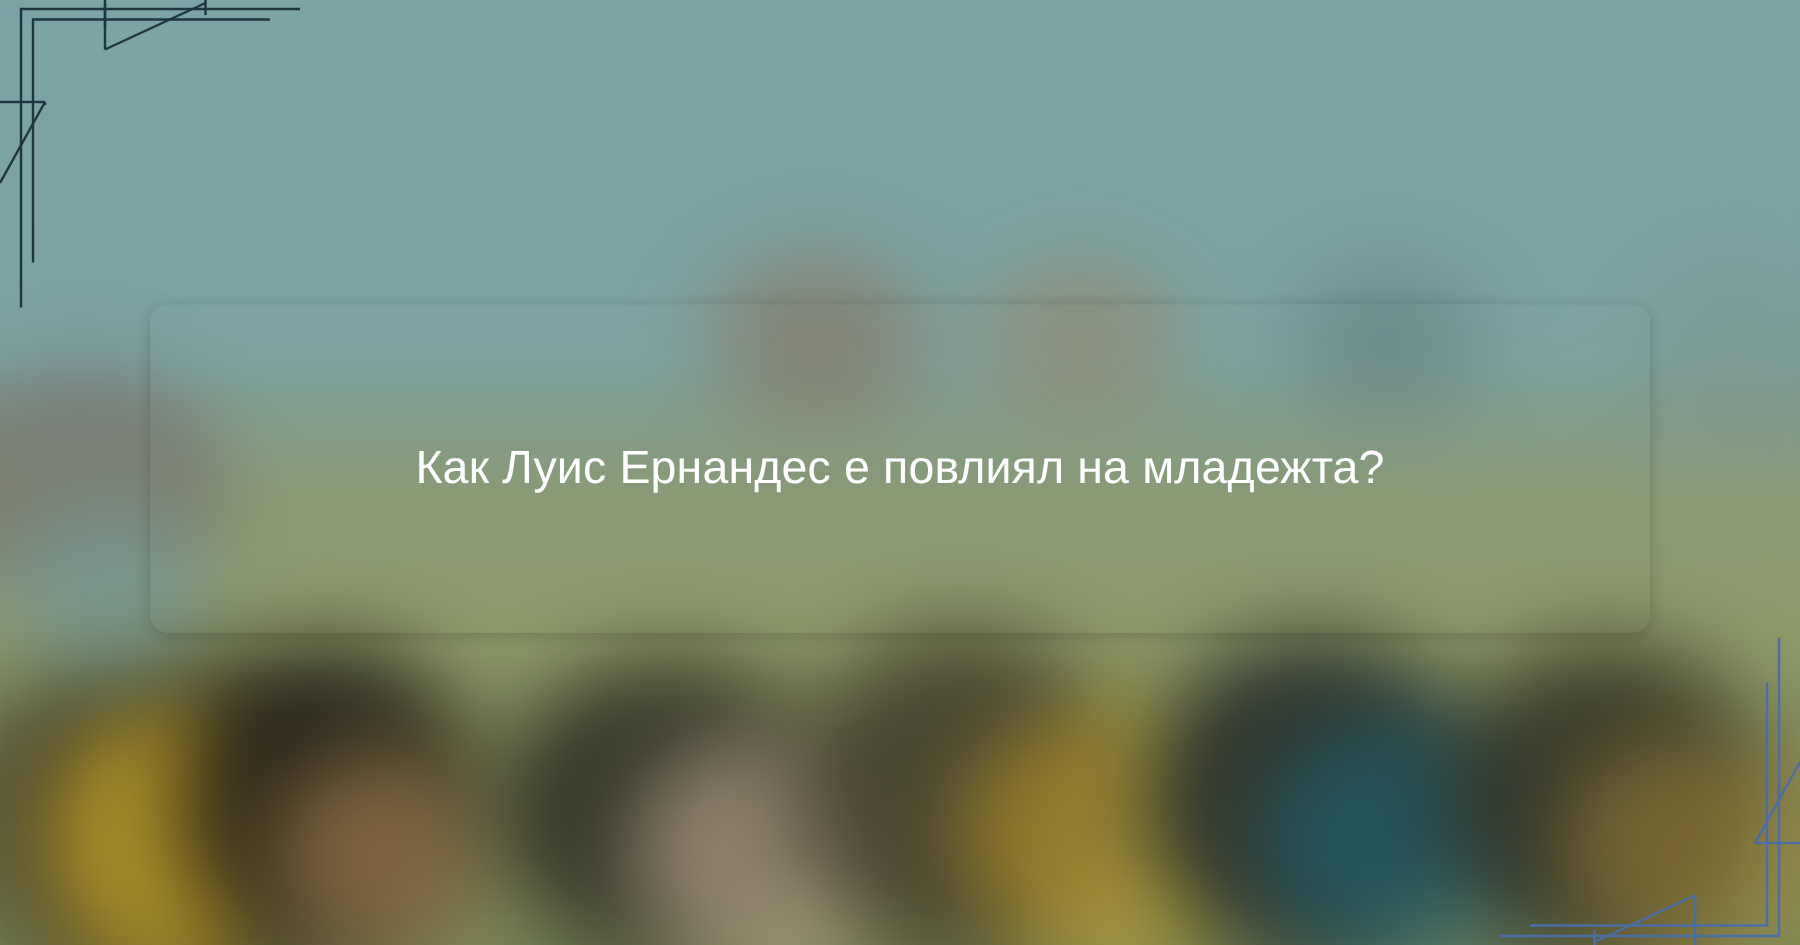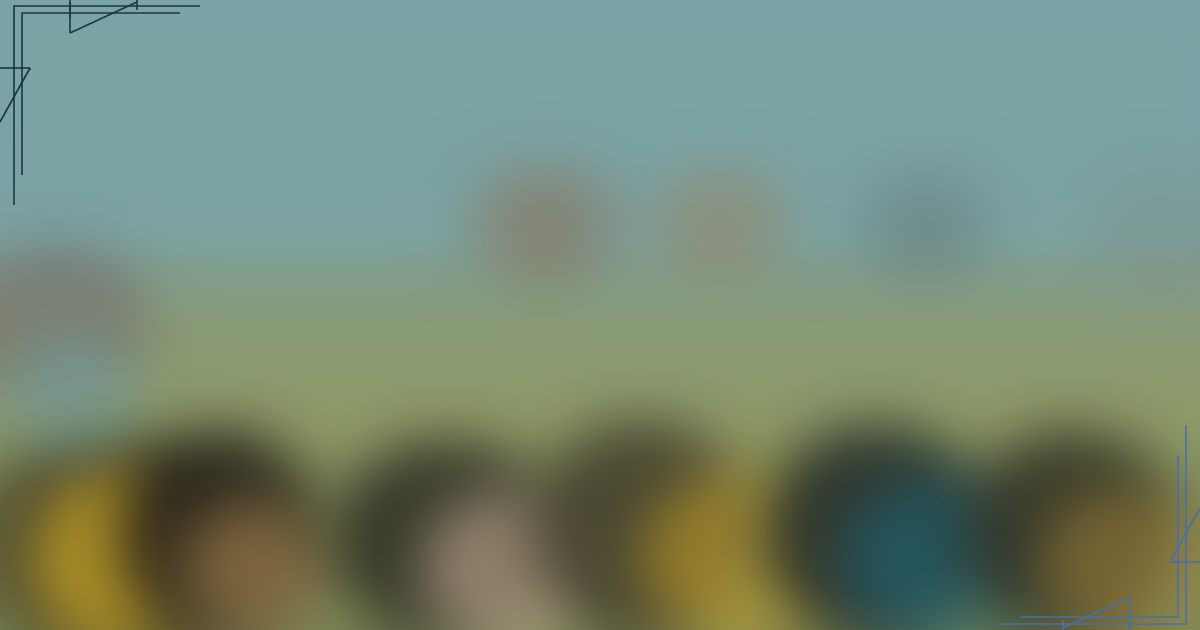--- a/index.html
+++ b/index.html
@@ -162,14 +162,17 @@
       <line x1="160" y1="230" x2="160" y2="212"></line>
       <line x1="93" y1="230" x2="93" y2="220"></line>
       <line x1="230" y1="162" x2="212" y2="162"></line>
       <line x1="160" y1="228" x2="160" y2="197"></line>
       <line x1="160" y1="197" x2="93" y2="228"></line>
       <line x1="212" y1="162" x2="200" y2="162"></line>
       <line x1="230" y1="108" x2="200" y2="162"></line>
     </g>
   </svg>
 
+  <div class="title-banner">
+    <div class="title-text">Как Луис Ернандес е повлиял на младежта?</div>
+  </div>
 
 </div>
 
 </body></html>

